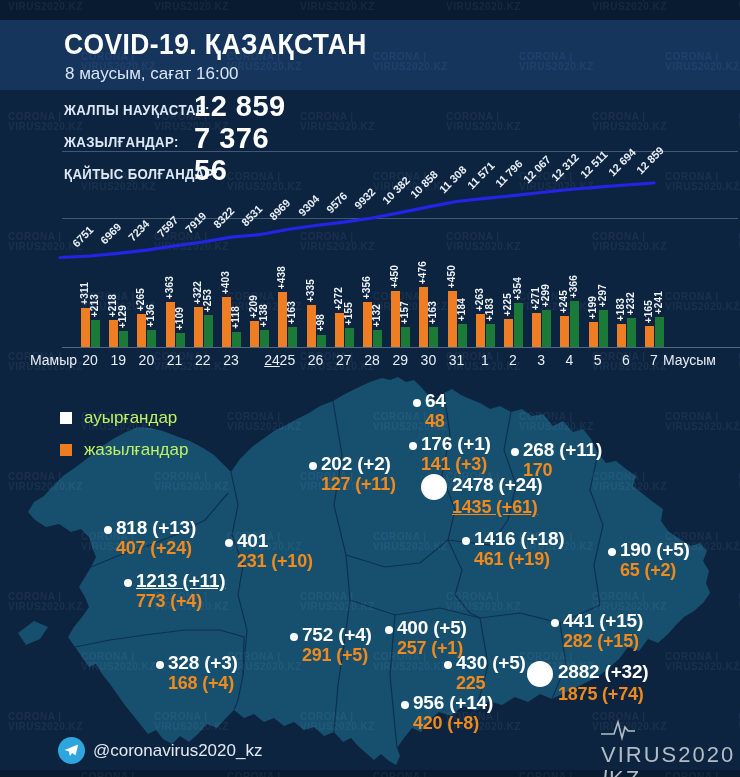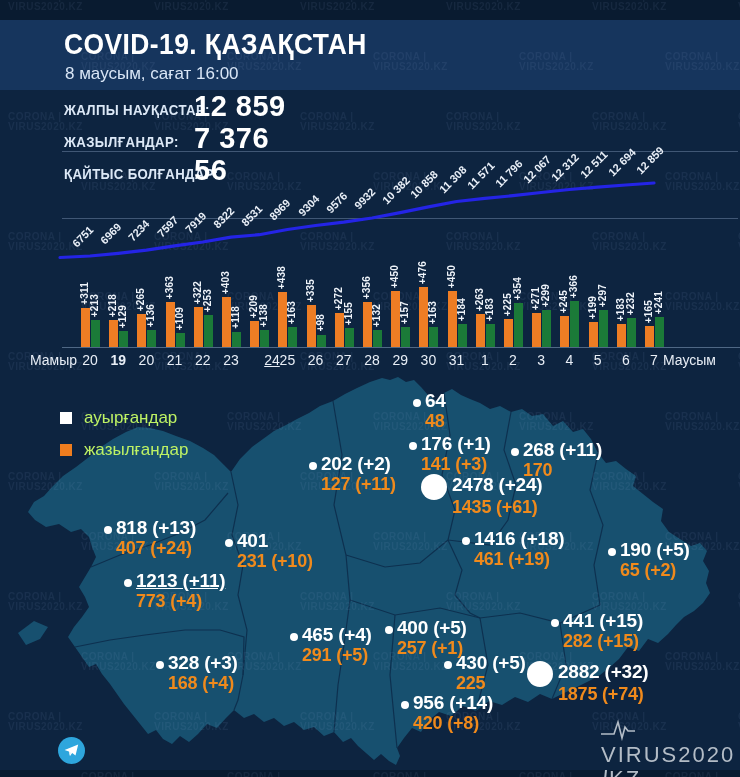--- a/index.html
+++ b/index.html
@@ -387,21 +387,21 @@
 <div class="abs" id="axis" style="z-index:5;"></div>
 <div class="abs month" style="left:30px;z-index:5;">Мамыр</div>
 <div class="abs month" style="left:663px;z-index:5;">Маусым</div>
 <div class="abs" id="dyn" style="left:0;top:0;width:740px;height:777px;z-index:6;">
     <div class="abs tick" style="left: 75px;">20</div>
     <div class="abs bar" style="left: 81px; height: 39px; background: rgb(238, 125, 36);"></div>
     <div class="abs bar" style="left: 91px; height: 27px; background: rgb(27, 122, 56);"></div>
     <div class="abs vlab" style="left: 79px; bottom: 472px;">+311</div>
     <div class="abs vlab" style="left: 89px; bottom: 460px;">+213</div>
     <div class="abs llab" style="left: 79px; top: 237px;">6751</div>
-    <div class="abs tick" style="left: 103.2px; font-weight: bold;">19</div>
+    <div class="abs tick" style="left: 103.2px;">19</div>
     <div class="abs bar" style="left: 109.2px; height: 27px; background: rgb(238, 125, 36);"></div>
     <div class="abs bar" style="left: 119.2px; height: 16px; background: rgb(27, 122, 56);"></div>
     <div class="abs vlab" style="left: 107.2px; bottom: 460px;">+218</div>
     <div class="abs vlab" style="left: 117.2px; bottom: 449px;">+129</div>
     <div class="abs llab" style="left: 107.2px; top: 234.394px;">6969</div>
     <div class="abs tick" style="left: 131.4px;">20</div>
     <div class="abs bar" style="left: 137.4px; height: 33px; background: rgb(238, 125, 36);"></div>
     <div class="abs bar" style="left: 147.4px; height: 17px; background: rgb(27, 122, 56);"></div>
     <div class="abs vlab" style="left: 135.4px; bottom: 466px;">+265</div>
     <div class="abs vlab" style="left: 145.4px; bottom: 450px;">+136</div>
@@ -533,38 +533,38 @@
     <div class="abs mwhite" style="left: 421px; top: 433px;">176 (+1)</div>
     <div class="abs morange" style="left: 421px; top: 454px;">141 (+3)</div>
     <div class="abs mdot" style="left: 511px; top: 448px;"></div>
     <div class="abs mwhite" style="left: 523px; top: 439px;">268 (+11)</div>
     <div class="abs morange" style="left: 523px; top: 460px;">170</div>
     <div class="abs mdot" style="left: 309px; top: 462px;"></div>
     <div class="abs mwhite" style="left: 321px; top: 453px;">202 (+2)</div>
     <div class="abs morange" style="left: 321px; top: 474px;">127 (+11)</div>
     <div class="abs mdot-big" style="left: 421px; top: 474px;"></div>
     <div class="abs mwhite" style="left: 452px; top: 474px;">2478 (+24)</div>
-    <div class="abs morange" style="left: 452px; top: 497px;">1435 (+61)</div>
+    <div class="abs morange" style="left: 452px; top: 497px; text-decoration: underline;">1435 (+61)</div>
     <div class="abs mdot" style="left: 104px; top: 526px;"></div>
     <div class="abs mwhite" style="left: 116px; top: 517px;">818 (+13)</div>
     <div class="abs morange" style="left: 116px; top: 538px;">407 (+24)</div>
     <div class="abs mdot" style="left: 225px; top: 539px;"></div>
     <div class="abs mwhite" style="left: 237px; top: 530px;">401</div>
     <div class="abs morange" style="left: 237px; top: 551px;">231 (+10)</div>
     <div class="abs mdot" style="left: 462px; top: 537px;"></div>
     <div class="abs mwhite" style="left: 474px; top: 528px;">1416 (+18)</div>
     <div class="abs morange" style="left: 474px; top: 549px;">461 (+19)</div>
     <div class="abs mdot" style="left: 608px; top: 548px;"></div>
     <div class="abs mwhite" style="left: 620px; top: 539px;">190 (+5)</div>
     <div class="abs morange" style="left: 620px; top: 560px;">65 (+2)</div>
     <div class="abs mdot" style="left: 124px; top: 579px;"></div>
     <div class="abs mwhite" style="left: 136px; top: 570px; text-decoration: underline;">1213 (+11)</div>
     <div class="abs morange" style="left: 136px; top: 591px;">773 (+4)</div>
     <div class="abs mdot" style="left: 290px; top: 633px;"></div>
-    <div class="abs mwhite" style="left: 302px; top: 624px;">465 (+4)</div>
+    <div class="abs mwhite" style="left: 302px; top: 624px;">752 (+4)</div>
     <div class="abs morange" style="left: 302px; top: 645px;">291 (+5)</div>
     <div class="abs mdot" style="left: 385px; top: 626px;"></div>
     <div class="abs mwhite" style="left: 397px; top: 617px;">400 (+5)</div>
     <div class="abs morange" style="left: 397px; top: 638px;">257 (+1)</div>
     <div class="abs mdot" style="left: 551px; top: 619px;"></div>
     <div class="abs mwhite" style="left: 563px; top: 610px;">441 (+15)</div>
     <div class="abs morange" style="left: 563px; top: 631px;">282 (+15)</div>
     <div class="abs mdot" style="left: 156px; top: 661px;"></div>
     <div class="abs mwhite" style="left: 168px; top: 652px;">328 (+3)</div>
     <div class="abs morange" style="left: 168px; top: 673px;">168 (+4)</div>
@@ -578,20 +578,21 @@
     <div class="abs mwhite" style="left: 413px; top: 692px;">956 (+14)</div>
     <div class="abs morange" style="left: 413px; top: 713px;">420 (+8)</div>
   </div>
 
 <div class="abs" style="left:58px;top:737px;z-index:8;display:flex;align-items:center;gap:8px;">
   <svg width="27" height="27" viewBox="0 0 27 27">
     <circle cx="13.5" cy="13.5" r="13.5" fill="#2ea6dd"></circle>
     <path fill="#ffffff" d="M20.2 7.6 L6.6 13.1 L10.9 14.5 L12.0 18.9 L14.2 16.1 L17.5 18.5 Z"></path>
     <path fill="#cfe9f7" d="M10.9 14.5 L12.0 18.9 L12.6 15.6 Z"></path>
   </svg>
+  <span id="footer-handle" class="abs" style="position:static;">@coronavirus2020_kz</span>
 </div>
 
 <div class="abs" id="logo" style="z-index:8;">
   <div style="display:flex;align-items:flex-end;gap:4px;">
     <svg width="34" height="22" viewBox="0 0 34 22" style="margin-bottom:2px;">
       <polyline points="0,15 13,15 17,3 21,19 24,8 27,12 34,12" fill="none" stroke="#b3bcc6" stroke-width="1.6"></polyline>
     </svg>
   </div>
   <div>
     <span>VIRUS2020</span><span class="logo-bar"></span><span>KZ</span>

